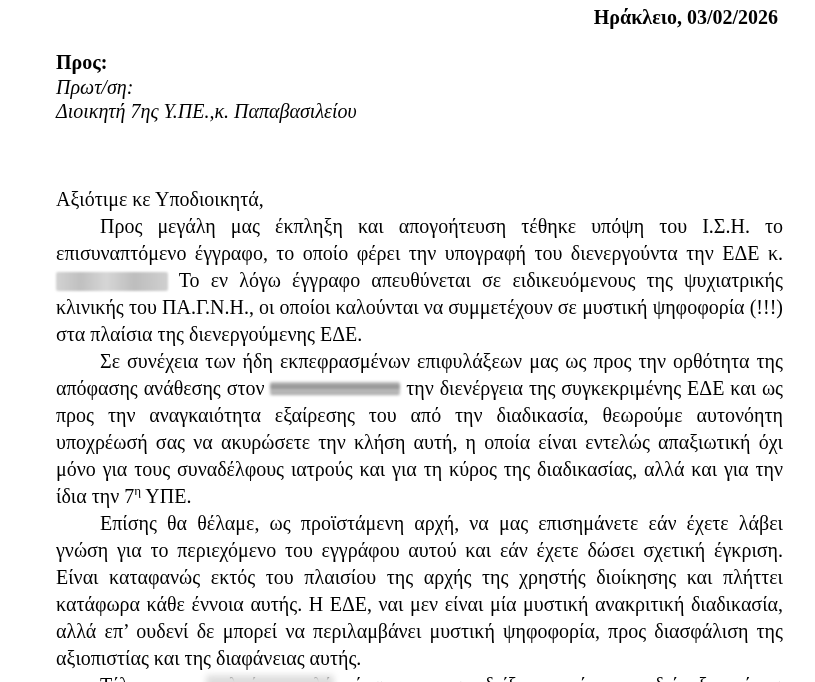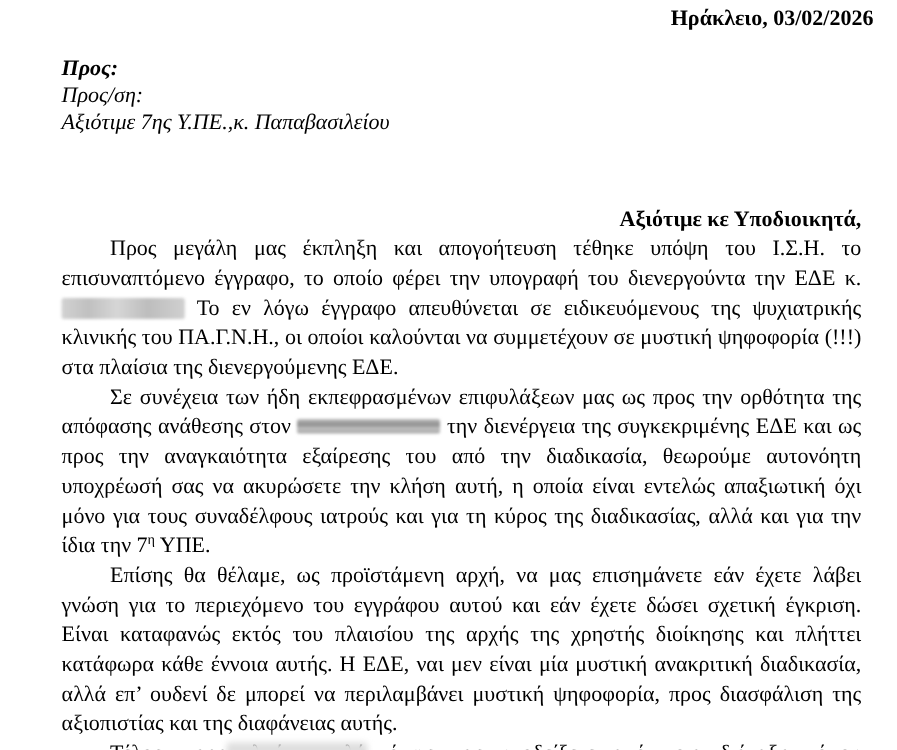--- a/index.html
+++ b/index.html
@@ -11,53 +11,52 @@
     height: 682px;
     background: #ffffff;
     color: #000000;
     font-family: "Liberation Serif", "DejaVu Serif", serif;
     overflow: hidden;
   }
 
   .header-block {
     position: absolute;
     top: 6px;
-    right: 21px;
+    right: 37px;
     text-align: left;
     font-weight: bold;
     font-size: 20px;
     line-height: 23px;
     white-space: nowrap;
   }
 
   .recipient-block {
     position: absolute;
     top: 50px;
     left: 56px;
     font-size: 20px;
     line-height: 24.5px;
     white-space: nowrap;
   }
-  .recipient-line.bold { font-weight: bold; font-style: italic; }
+  .recipient-line.bold { font-weight: bold; }
   .recipient-line.italic { font-style: italic; }
 
   .letter-body {
     position: absolute;
     top: 186px;
     left: 56px;
     width: 727px;
     font-size: 20px;
     line-height: 27px;
     text-align: justify;
   }
 
   .salutation {
-    text-align: right;
+    text-align: left;
     margin: 0 0 0 0;
-    font-weight: bold;
   }
 
   .para {
     margin: 0;
     text-indent: 44px;
   }
 
   .redaction {
     display: inline-block;
     border-radius: 2px;
@@ -98,22 +97,22 @@
 <body>
 
 <div class="page">
 
   <div class="header-block">
     <div>Ηράκλειο, 03/02/2026</div>
   </div>
 
   <div class="recipient-block">
     <div class="recipient-line bold">Προς:</div>
-    <div class="recipient-line italic">Προς/ση:</div>
-    <div class="recipient-line italic">Αξιότιμε 7ης Υ.ΠΕ.,κ. Παπαβασιλείου</div>
+    <div class="recipient-line italic">Πρωτ/ση:</div>
+    <div class="recipient-line italic">Διοικητή 7ης Υ.ΠΕ.,κ. Παπαβασιλείου</div>
   </div>
 
   <div class="letter-body">
     <p class="salutation">Αξιότιμε κε Υποδιοικητά,</p>
 
     <p class="para"><span>Προς μεγάλη μας έκπληξη και απογοήτευση τέθηκε υπόψη του Ι.Σ.Η. το επισυναπτόμενο έγγραφο, το οποίο φέρει την υπογραφή του διενεργούντα την ΕΔΕ κ. </span><span class="redaction redaction-1"></span><span> Το εν λόγω έγγραφο απευθύνεται σε ειδικευόμενους της ψυχιατρικής κλινικής του ΠΑ.Γ.Ν.Η., οι οποίοι καλούνται να συμμετέχουν σε μυστική ψηφοφορία (!!!) στα πλαίσια της διενεργούμενης ΕΔΕ.</span></p>
 
     <p class="para"><span>Σε συνέχεια των ήδη εκπεφρασμένων επιφυλάξεων μας ως προς την ορθότητα της απόφασης ανάθεσης στον </span><span class="redaction redaction-2"></span><span> την διενέργεια της συγκεκριμένης ΕΔΕ και ως προς την αναγκαιότητα εξαίρεσης του από την διαδικασία, θεωρούμε αυτονόητη υποχρέωσή σας να ακυρώσετε την κλήση αυτή, η οποία είναι εντελώς απαξιωτική όχι μόνο για τους συναδέλφους ιατρούς και για τη κύρος της διαδικασίας, αλλά και για την ίδια την 7</span><span class="sup">η</span><span> ΥΠΕ.</span></p>
 
     <p class="para">Επίσης θα θέλαμε, ως προϊστάμενη αρχή, να μας επισημάνετε εάν έχετε λάβει γνώση για το περιεχόμενο του εγγράφου αυτού και εάν έχετε δώσει σχετική έγκριση. Είναι καταφανώς εκτός του πλαισίου της αρχής της χρηστής διοίκησης και πλήττει κατάφωρα κάθε έννοια αυτής. Η ΕΔΕ, ναι μεν είναι μία μυστική ανακριτική διαδικασία, αλλά επ’ ουδενί δε μπορεί να περιλαμβάνει μυστική ψηφοφορία, προς διασφάλιση της αξιοπιστίας και της διαφάνειας αυτής.</p>

